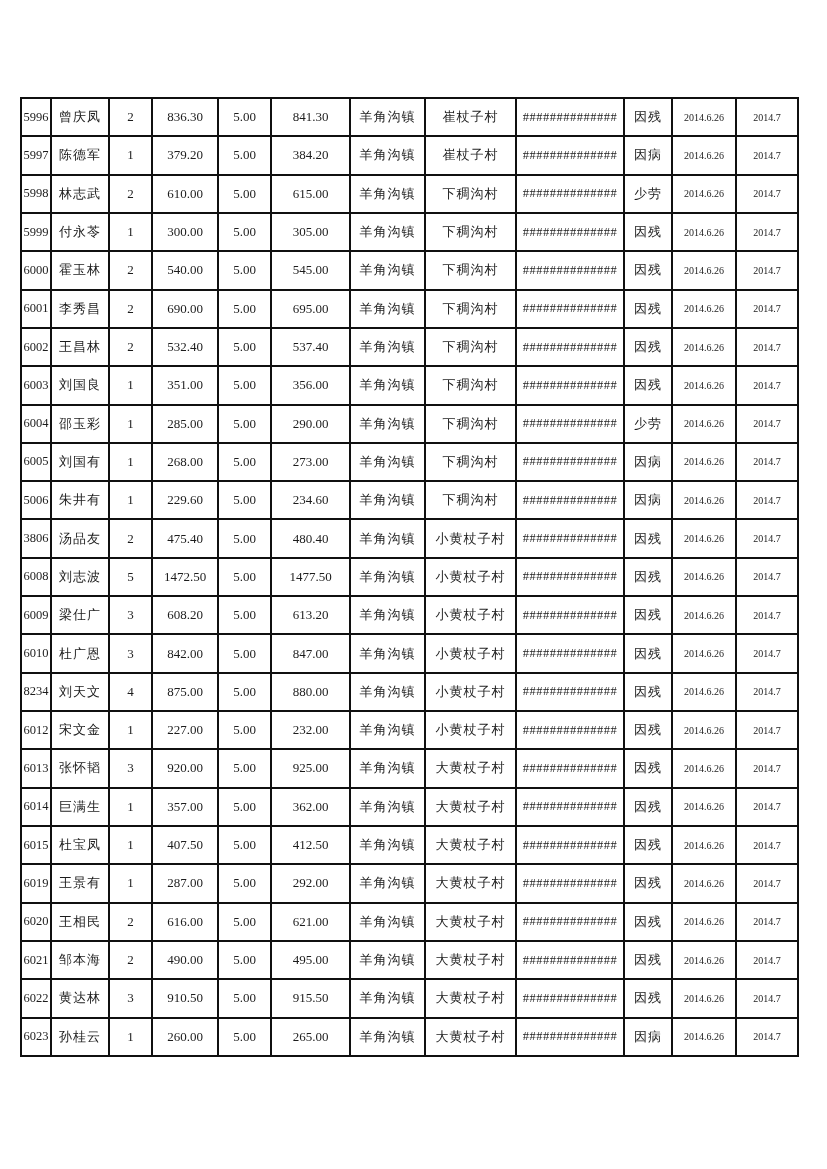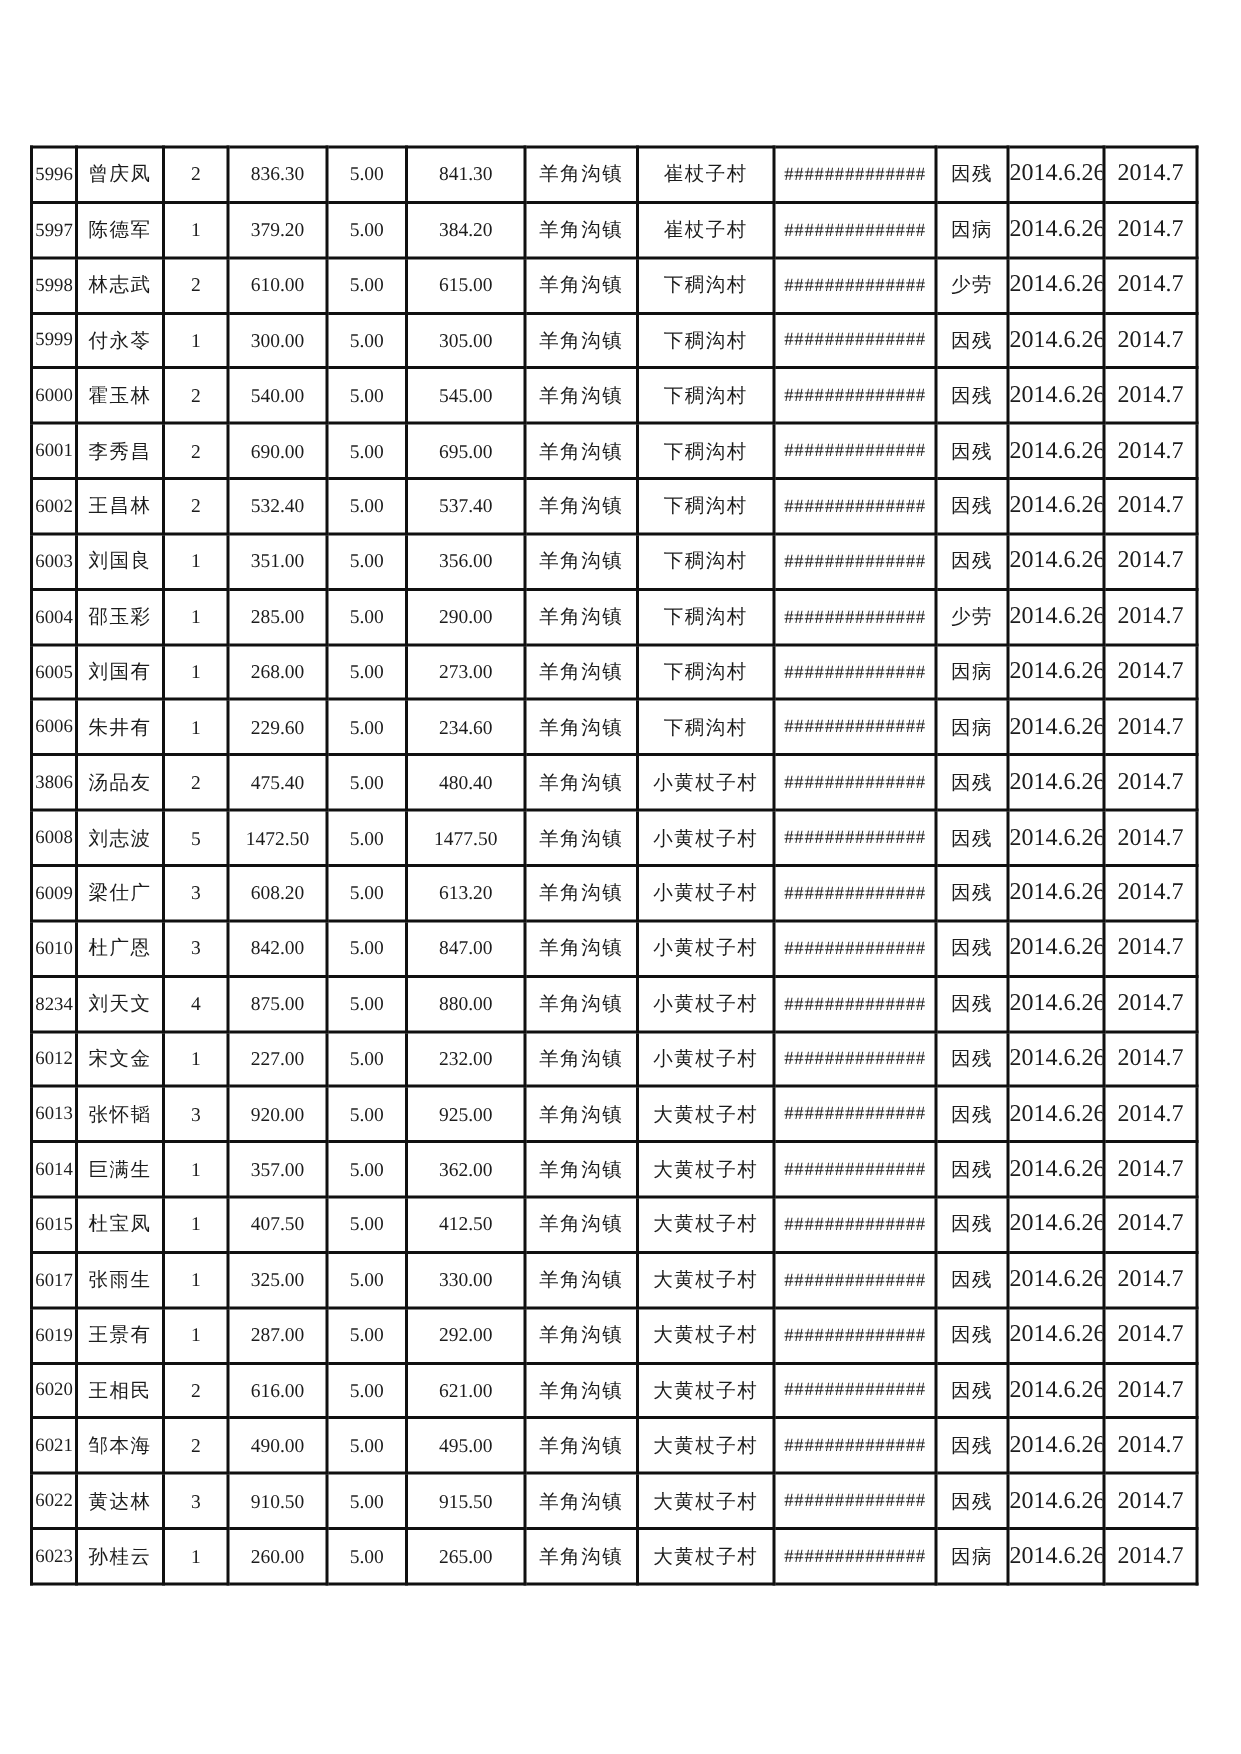--- a/index.html
+++ b/index.html
@@ -46,21 +46,21 @@
     letter-spacing: 1px;
   }
   
   table.grid td:nth-child(1) {
     font-size: 12.5px;
     letter-spacing: 0;
   }
   
   table.grid td:nth-child(11),
   table.grid td:nth-child(12) {
-    font-size: 16px;
+    font-size: 10px;
     margin-top: 26px;
   }
   
   table.grid td:nth-child(9) {
     font-size: 12.5px;
     letter-spacing: 0.5px;
   }
 </style>
 </head>
 <body>
@@ -216,21 +216,21 @@
           <td>5.00</td>
           <td>273.00</td>
           <td>羊角沟镇</td>
           <td>下稠沟村</td>
           <td>##############</td>
           <td>因病</td>
           <td>2014.6.26</td>
           <td>2014.7</td>
         </tr>
         <tr>
-          <td>6006</td>
+          <td>5006</td>
           <td>朱井有</td>
           <td>1</td>
           <td>229.60</td>
           <td>5.00</td>
           <td>234.60</td>
           <td>羊角沟镇</td>
           <td>下稠沟村</td>
           <td>##############</td>
           <td>因病</td>
           <td>2014.6.26</td>
@@ -348,34 +348,20 @@
           <td>2014.6.26</td>
           <td>2014.7</td>
         </tr>
         <tr>
           <td>6015</td>
           <td>杜宝凤</td>
           <td>1</td>
           <td>407.50</td>
           <td>5.00</td>
           <td>412.50</td>
-          <td>羊角沟镇</td>
-          <td>大黄杖子村</td>
-          <td>##############</td>
-          <td>因残</td>
-          <td>2014.6.26</td>
-          <td>2014.7</td>
-        </tr>
-        <tr>
-          <td>6017</td>
-          <td>张雨生</td>
-          <td>1</td>
-          <td>325.00</td>
-          <td>5.00</td>
-          <td>330.00</td>
           <td>羊角沟镇</td>
           <td>大黄杖子村</td>
           <td>##############</td>
           <td>因残</td>
           <td>2014.6.26</td>
           <td>2014.7</td>
         </tr>
         <tr>
           <td>6019</td>
           <td>王景有</td>

